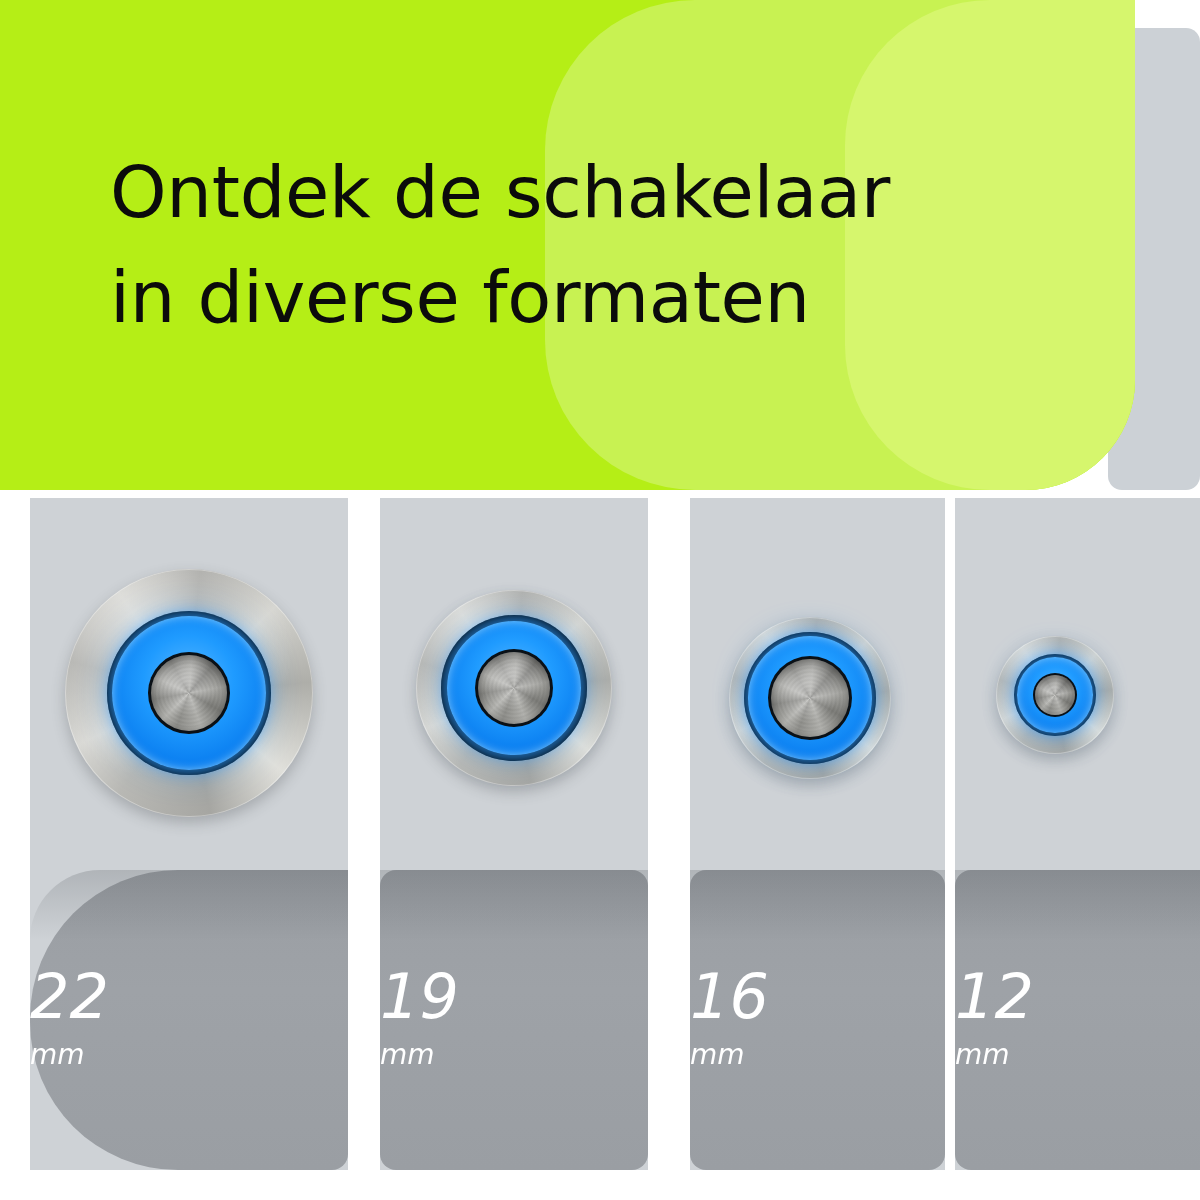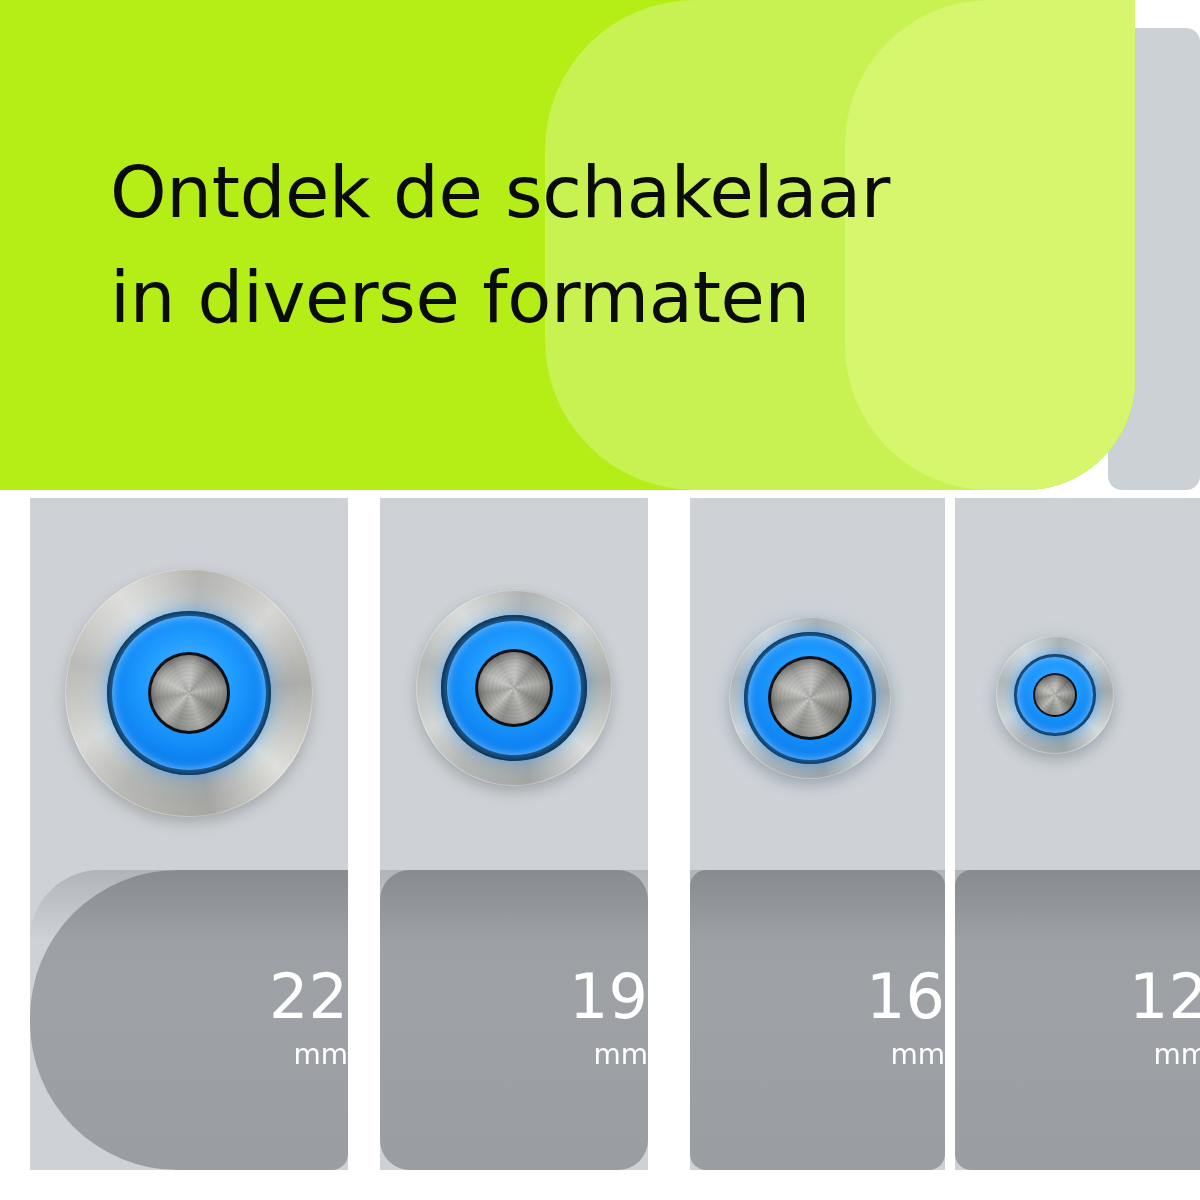--- a/index.html
+++ b/index.html
@@ -101,23 +101,24 @@
     background: #ced2d6;
   }
   .col-label {
     position: absolute;
     left: 0;
     right: 0;
     bottom: 0;
     background: linear-gradient(180deg, #9a9ea3 0%, #9ea2a7 40%, #9a9ea3 100%);
     display: flex;
     flex-direction: column;
-    align-items: flex-end;
+    align-items: flex-start;
     justify-content: center;
     color: #ffffff;
+    font-style: italic;
   }
   .col-num {
     font-size: 62px;
     line-height: 0.95;
     font-weight: 400;
     font-family: "DejaVu Sans", sans-serif;
   }
   .col-unit {
     font-size: 28px;
     line-height: 1.2;
@@ -129,21 +130,21 @@
   
   #col-0 { left: 30px;  width: 318px; height: 672px; }
   #col-0 .col-photo { border-top-left-radius: 0; }
   #col-0 .col-label {
     height: 300px;
     border-top-left-radius: 148px;
     border-bottom-left-radius: 148px;
     border-bottom-right-radius: 16px;
   }
   #col-1 { left: 380px; width: 268px; height: 672px; }
-  #col-1 .col-label { height: 300px; border-radius: 30px; }
+  #col-1 .col-label { height: 300px; border-radius: 16px; }
   #col-2 { left: 690px; width: 255px; height: 672px; }
   #col-2 .col-label { height: 300px; border-radius: 16px; }
   #col-3 { left: 955px; width: 245px; height: 672px; padding-left: 8px; }
   #col-3 .col-label { height: 300px; border-radius: 16px 0 0 16px; }
 
   
   .col-label::before {
     content: "";
     position: absolute;
     left: 0; right: 0; top: 0;

